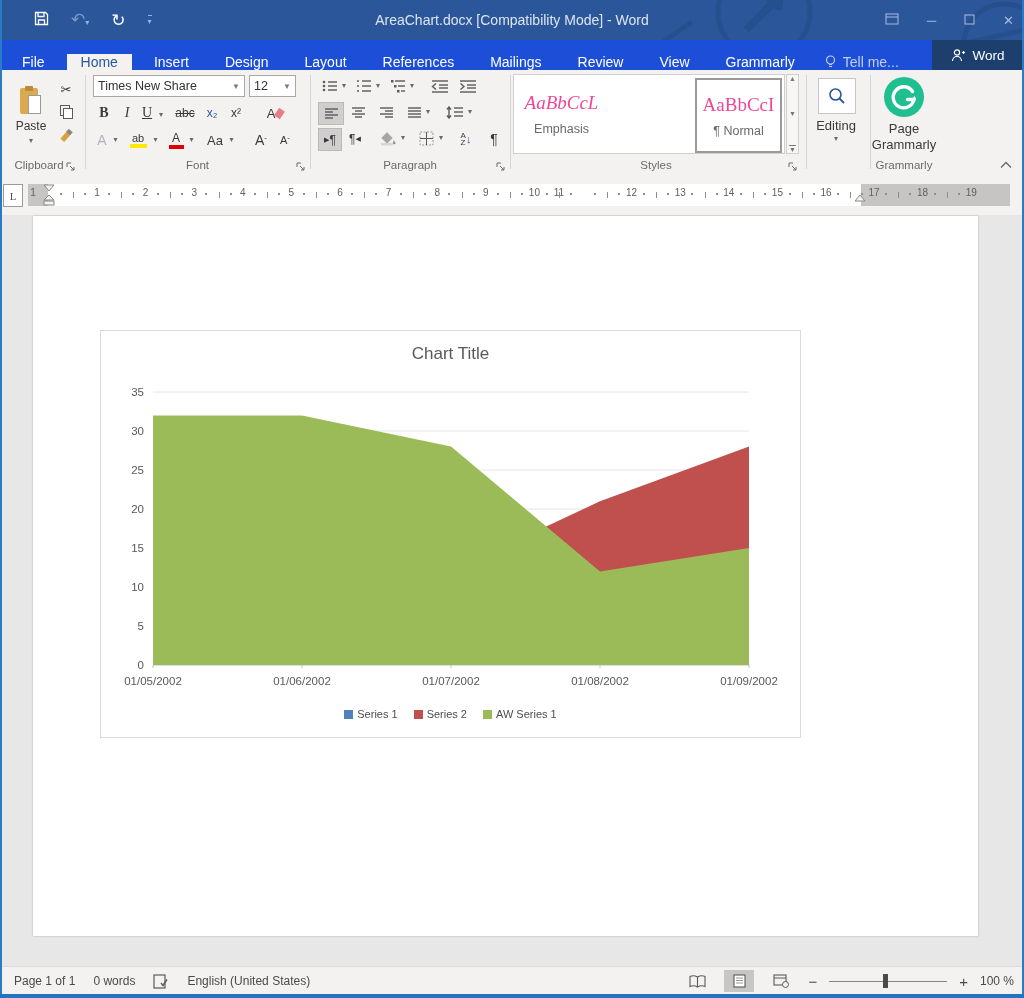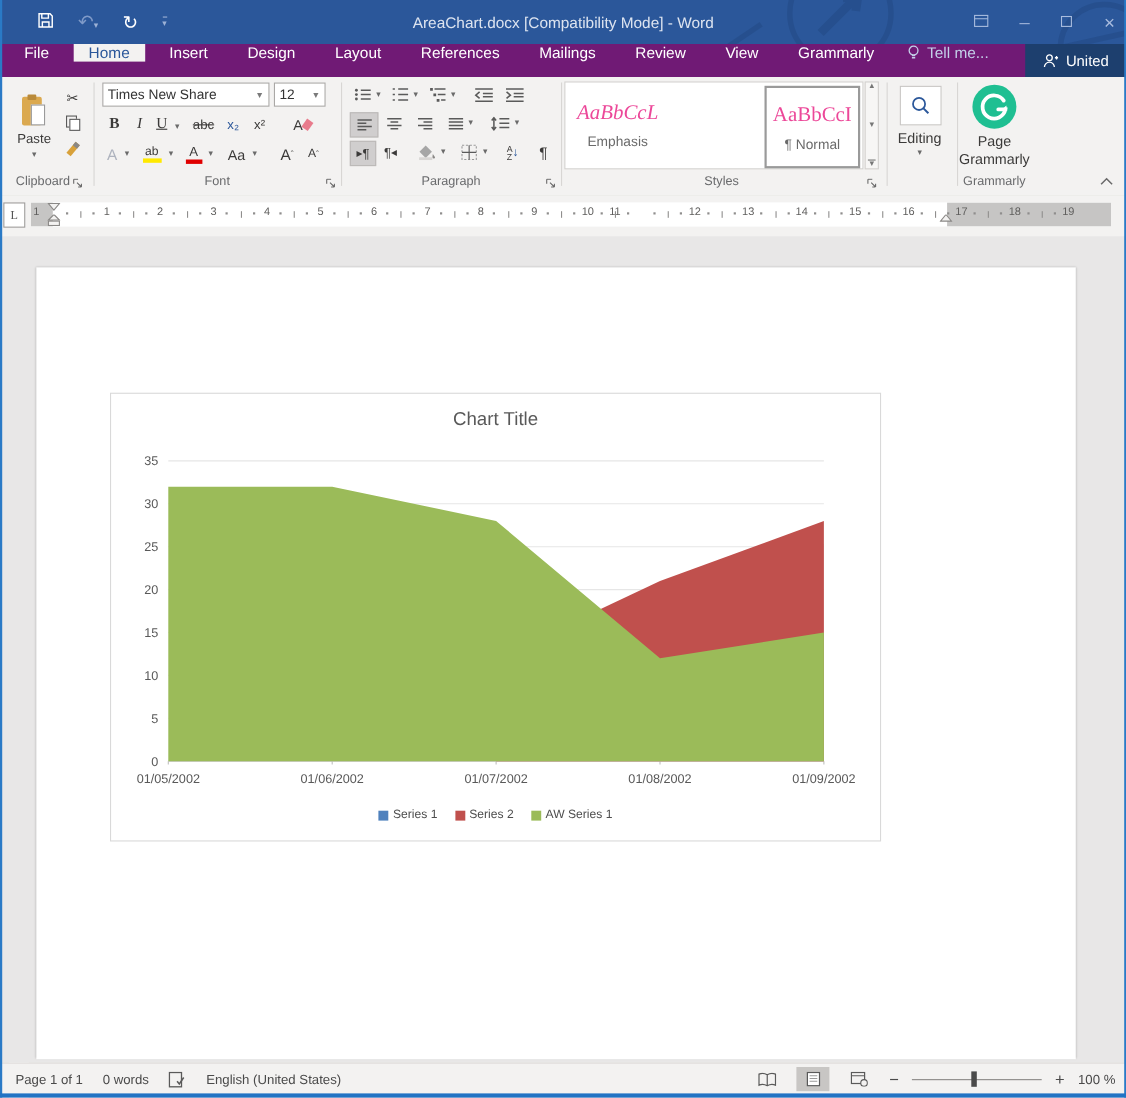--- a/index.html
+++ b/index.html
@@ -11,21 +11,21 @@
   #qat{left:34px;top:0;height:40px;display:flex;align-items:center;gap:22px;}
   .qat-ic{color:#fff;font-size:17px;line-height:1;cursor:default;}
   .qat-ic.dim{color:#7f9ac8;}
   .tinycaret{font-size:8px;color:#9db2d6;}
   #win-title{left:0;top:0;width:1024px;height:40px;display:flex;align-items:center;justify-content:center;
              font-size:14px;color:#dde4f0;pointer-events:none;}
   #winctl{right:10px;top:0;height:40px;display:flex;align-items:center;gap:28px;color:#a9bcde;}
   #winctl .wic{font-size:13px;line-height:1;}
   #watermark{right:0;top:0;pointer-events:none;opacity:.16;}
   
-  #tabrow{left:0;top:40px;width:1024px;height:30px;background:#701a75;display:flex;align-items:flex-start;
+  #tabrow{left:0;top:40px;width:1024px;height:30px;background:#1d4ed8;display:flex;align-items:flex-end;
           font-size:14px;color:#fff;}
   .tab{display:flex;align-items:center;padding:0 14px;margin-left:8px;white-space:nowrap;}
   .tab.active{background:#f3f2f1;color:#2b579a;}
   #tellme{display:flex;align-items:center;gap:7px;color:#c3cfe8;padding-left:16px;}
   #share{position:absolute;right:0;top:0;height:30px;width:92px;background:#1d3f6e;color:#fff;
          display:flex;align-items:center;justify-content:center;gap:7px;font-size:13.5px;}
   
   #ribbon{left:0;top:70px;width:1024px;height:108px;background:#f3f2f1;border-bottom:1px solid #d2d0ce;
           font-size:12px;color:#444;}
   .gdiv{position:absolute;top:5px;height:94px;width:1px;background:#d8d6d4;}
@@ -55,21 +55,21 @@
   .rgray{position:absolute;top:0;height:22px;background:#c6c5c4;}
   .rnum{position:absolute;top:3px;font-size:10px;color:#5f5e5d;transform:translateX(-50%);}
   .rdot{position:absolute;top:9px;width:2px;height:2px;background:#8f8e8d;transform:translateX(-50%);}
   .rtick{position:absolute;top:8px;width:1px;height:6px;background:#8f8e8d;}
   #vruler{position:absolute;left:8px;top:215px;width:18px;height:736px;background:#fff;overflow:hidden;}
   .vgray{position:absolute;left:0;width:18px;background:#c6c5c4;}
   .vnum{position:absolute;left:3px;font-size:10px;color:#5f5e5d;transform:rotate(90deg);}
   .vdot{position:absolute;left:8px;width:2px;height:2px;background:#8f8e8d;}
   
   #docarea{left:0;top:215px;width:1024px;height:751px;background:#e8e7e7;}
-  #page{position:absolute;left:33px;top:28px;width:945px;height:720px;background:#fff;box-shadow:0 0 2px rgba(0,0,0,.25);}
+  #page{position:absolute;left:33px;top:1px;width:945px;height:720px;background:#fff;box-shadow:0 0 2px rgba(0,0,0,.25);}
   #chartbox{position:absolute;left:67px;top:114px;width:699px;height:406px;border:1px solid #d9d9d9;background:#fff;}
   #charttitle{position:absolute;left:0;top:13px;width:100%;text-align:center;font-size:17px;color:#595959;}
   #chartlegend{position:absolute;left:0;top:377px;width:100%;display:flex;justify-content:center;gap:16px;
                font-size:11px;color:#4d4d4d;align-items:center;}
   .lgitem{display:flex;align-items:center;gap:4px;}
   .lgsw{width:9px;height:9px;display:inline-block;}
   .ax{font-size:11.5px;fill:#595959;font-family:"Liberation Sans",sans-serif;}
   
   #statusbar{left:0;top:966px;width:1024px;height:28px;background:#f3f2f1;border-top:1px solid #dedcda;
              display:flex;align-items:center;font-size:12px;color:#4a4a4a;}
@@ -144,21 +144,21 @@
         <path d="M4 9.5 h3 M4 11.5 h3" stroke="#c3cfe8" stroke-width="1.2"></path>
       </svg>
     <span>Tell me...</span>
   </span>
   <span id="share">
     <svg width="14" height="14" viewBox="0 0 14 14">
         <circle cx="6" cy="4.5" r="2.6" stroke="#fff" fill="none" stroke-width="1.2"></circle>
         <path d="M1.5 13 a4.5 4.5 0 0 1 9 0" stroke="#fff" fill="none" stroke-width="1.2"></path>
         <path d="M11 4.5 h3 M12.5 3 v3" stroke="#fff" stroke-width="1.2"></path>
       </svg>
-    <span>United</span>
+    <span>Word</span>
   </span>
 </div>
 
 <div id="ribbon" class="abs">
 
   <div class="btn" style="left:8px;top:6px;width:46px;height:78px;flex-direction:column;gap:3px;">
     <span style="position:relative;width:22px;height:30px;">
       <span style="position:absolute;left:0;top:2px;width:18px;height:26px;background:#dba94f;border-radius:2px;"></span>
       <span style="position:absolute;left:5px;top:0;width:8px;height:5px;background:#b98a3a;border-radius:1px;"></span>
       <span style="position:absolute;left:8px;top:9px;width:13px;height:19px;background:#fff;border:1px solid #9a9a9a;box-sizing:border-box;"></span>

